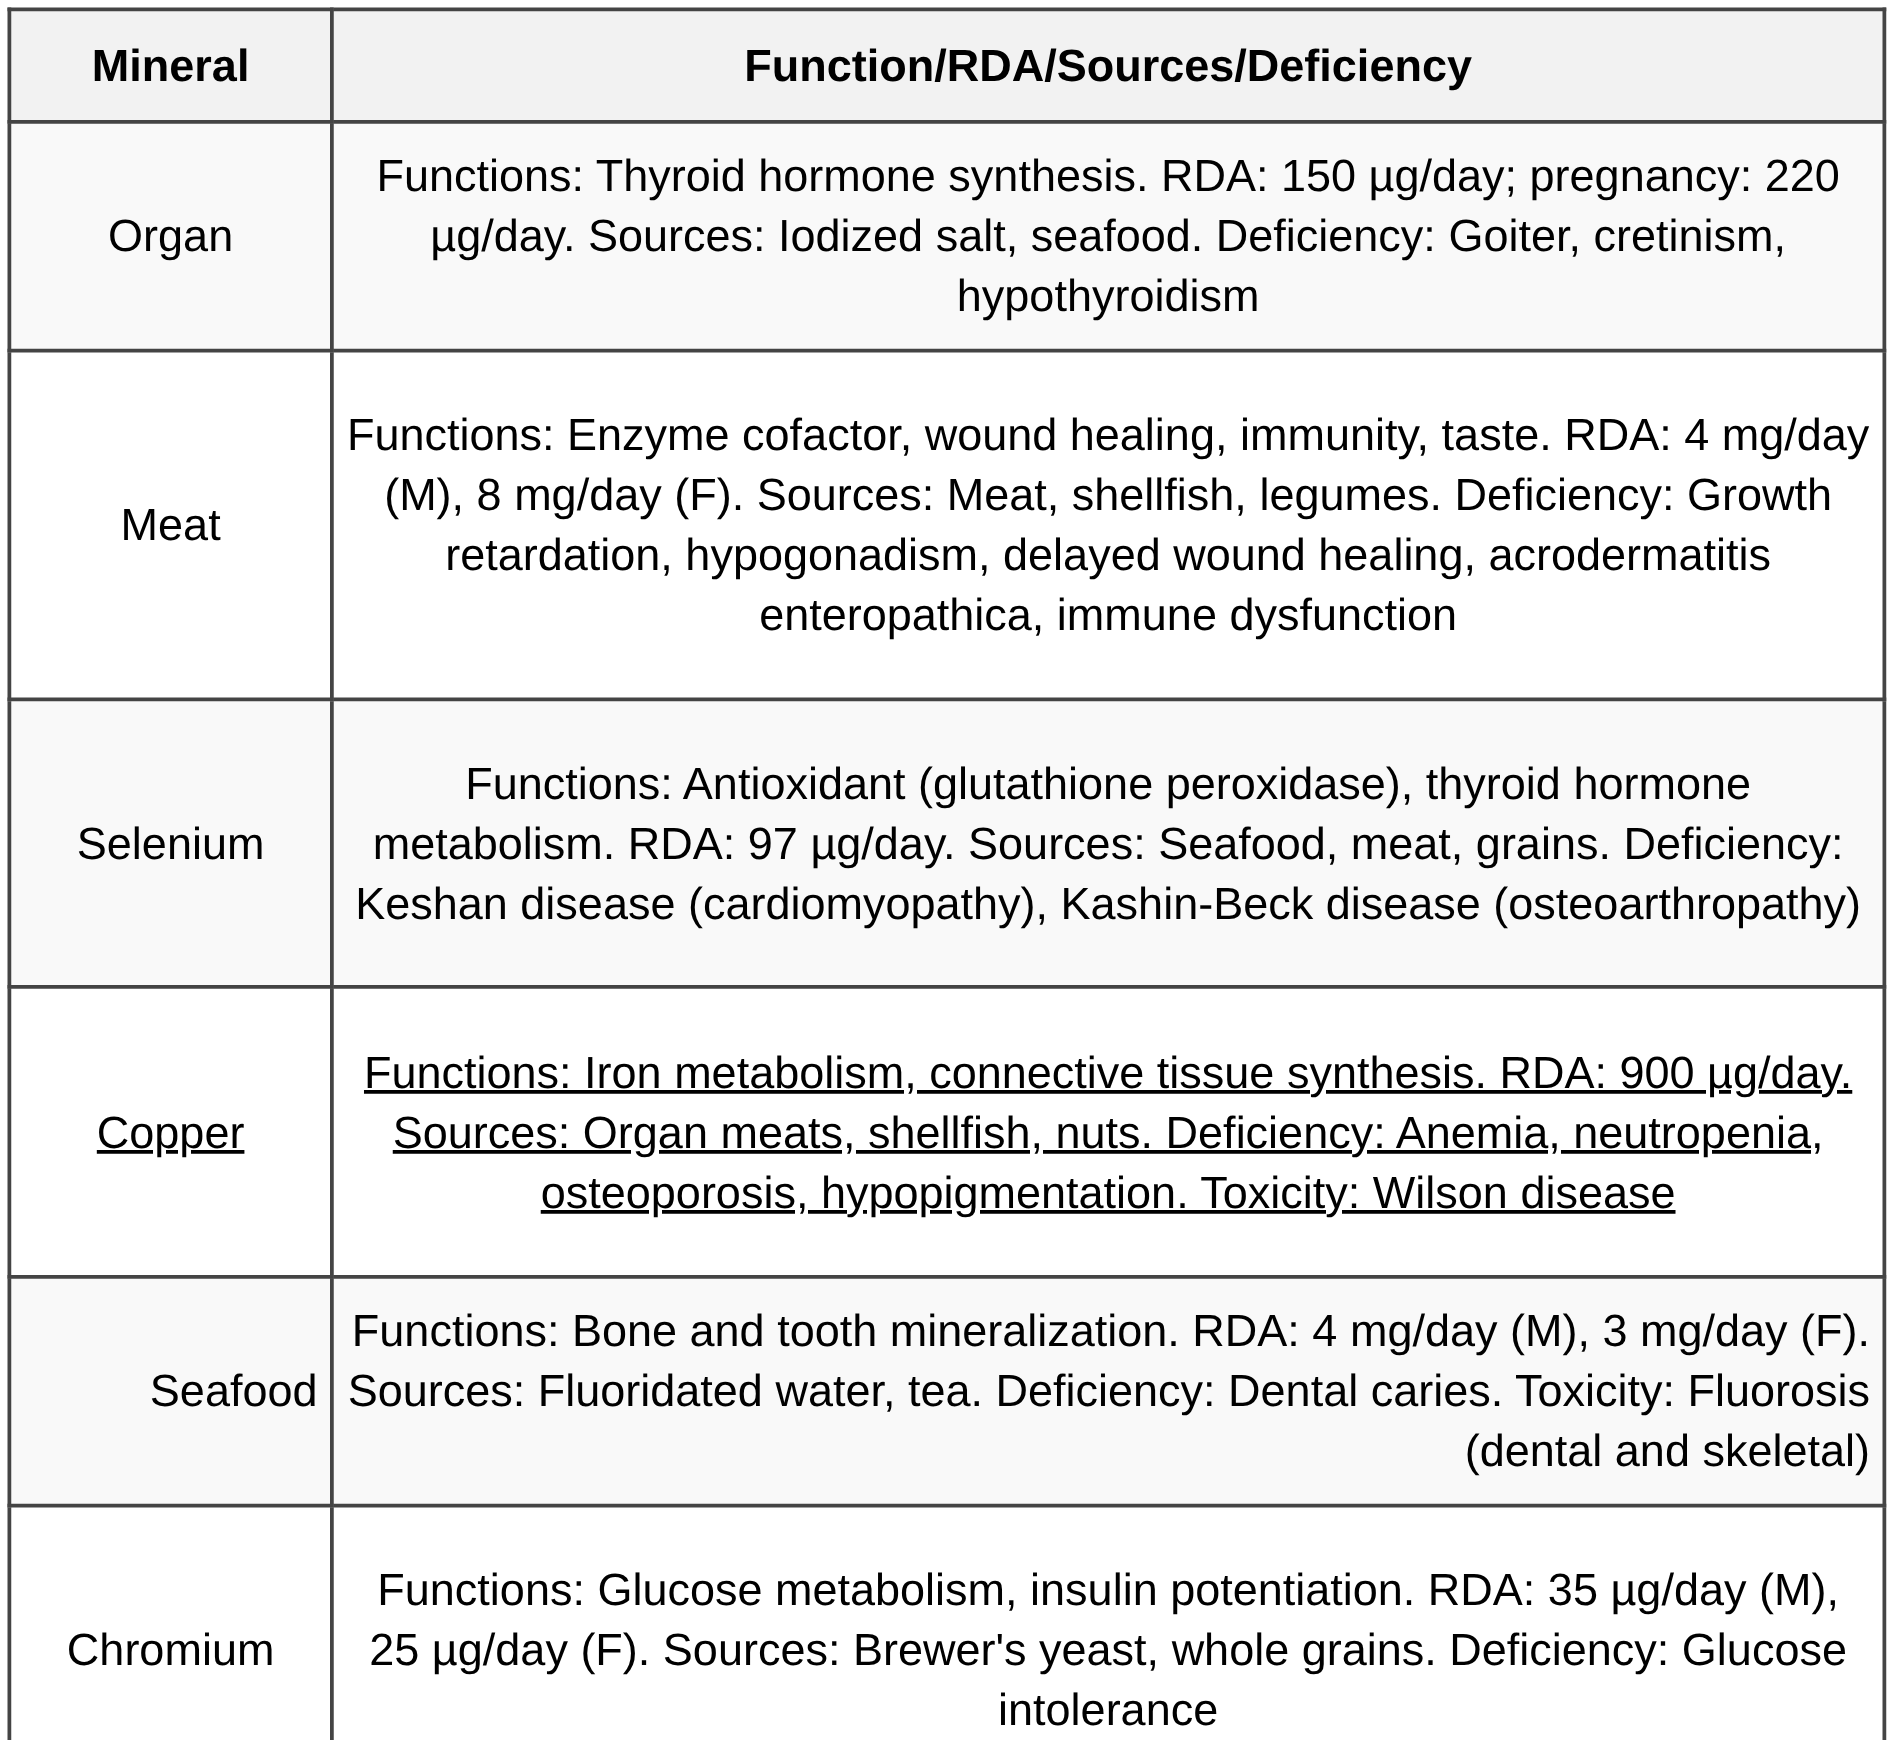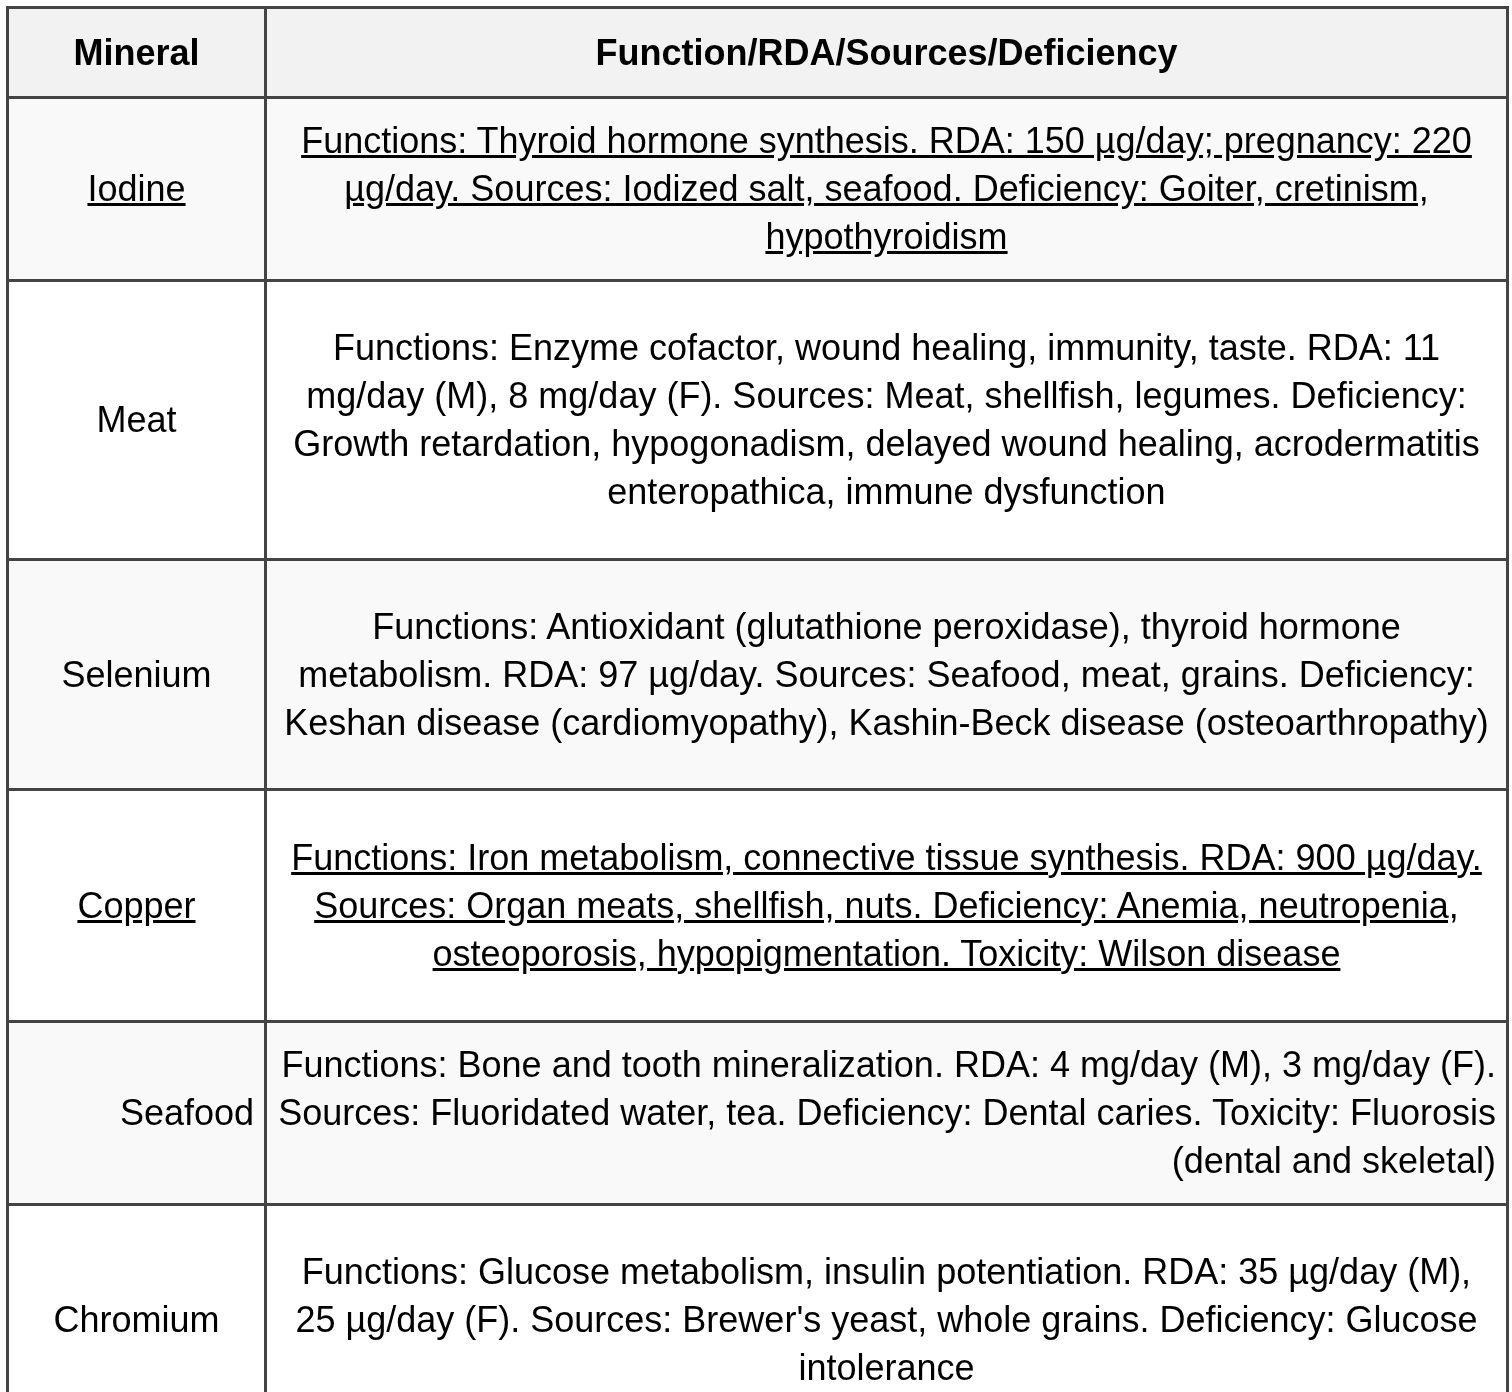--- a/index.html
+++ b/index.html
@@ -35,21 +35,21 @@
     }
     table.minerals th {
       font-weight: bold;
       background: #f2f2f2;
       height: 90px;
     }
     table.minerals col.c1 { width: 258px; }
     table.minerals col.c2 { width: 1242px; }
     tr.row-shaded td { background: #f9f9f9; }
     tr.row-plain td { background: #ffffff; }
-    tr.h-iodine td { height: 183px; text-decoration: underline; }
+    tr.h-iodine td { height: 183px; }
     tr.h-zinc td { height: 279px; }
     tr.h-selenium td { height: 230px; }
     tr.h-copper td { height: 232px; text-decoration: underline; }
     tr.h-fluoride td { height: 183px; text-align: right; }
     tr.h-chromium td { height: 230px; }
     td.desc { padding: 0 20px; }
   </style>
 </head>
 <body>
 
@@ -59,26 +59,26 @@
     <col class="c2">
   </colgroup>
   <thead>
     <tr>
       <th>Mineral</th>
       <th>Function/RDA/Sources/Deficiency</th>
     </tr>
   </thead>
   <tbody>
     <tr class="row-shaded h-iodine">
-      <td>Iodine</td>
+      <td>Organ</td>
       <td class="desc">Functions: Thyroid hormone synthesis. RDA: 150 µg/day; pregnancy: 220 µg/day. Sources: Iodized salt, seafood. Deficiency: Goiter, cretinism, hypothyroidism</td>
     </tr>
     <tr class="row-plain h-zinc">
       <td>Meat</td>
-      <td class="desc">Functions: Enzyme cofactor, wound healing, immunity, taste. RDA: 11 mg/day (M), 8 mg/day (F). Sources: Meat, shellfish, legumes. Deficiency: Growth retardation, hypogonadism, delayed wound healing, acrodermatitis enteropathica, immune dysfunction</td>
+      <td class="desc">Functions: Enzyme cofactor, wound healing, immunity, taste. RDA: 4 mg/day (M), 8 mg/day (F). Sources: Meat, shellfish, legumes. Deficiency: Growth retardation, hypogonadism, delayed wound healing, acrodermatitis enteropathica, immune dysfunction</td>
     </tr>
     <tr class="row-shaded h-selenium">
       <td>Selenium</td>
       <td class="desc">Functions: Antioxidant (glutathione peroxidase), thyroid hormone metabolism. RDA: 97 µg/day. Sources: Seafood, meat, grains. Deficiency: Keshan disease (cardiomyopathy), Kashin-Beck disease (osteoarthropathy)</td>
     </tr>
     <tr class="row-plain h-copper">
       <td>Copper</td>
       <td class="desc">Functions: Iron metabolism, connective tissue synthesis. RDA: 900 µg/day. Sources: Organ meats, shellfish, nuts. Deficiency: Anemia, neutropenia, osteoporosis, hypopigmentation. Toxicity: Wilson disease</td>
     </tr>
     <tr class="row-shaded h-fluoride">

